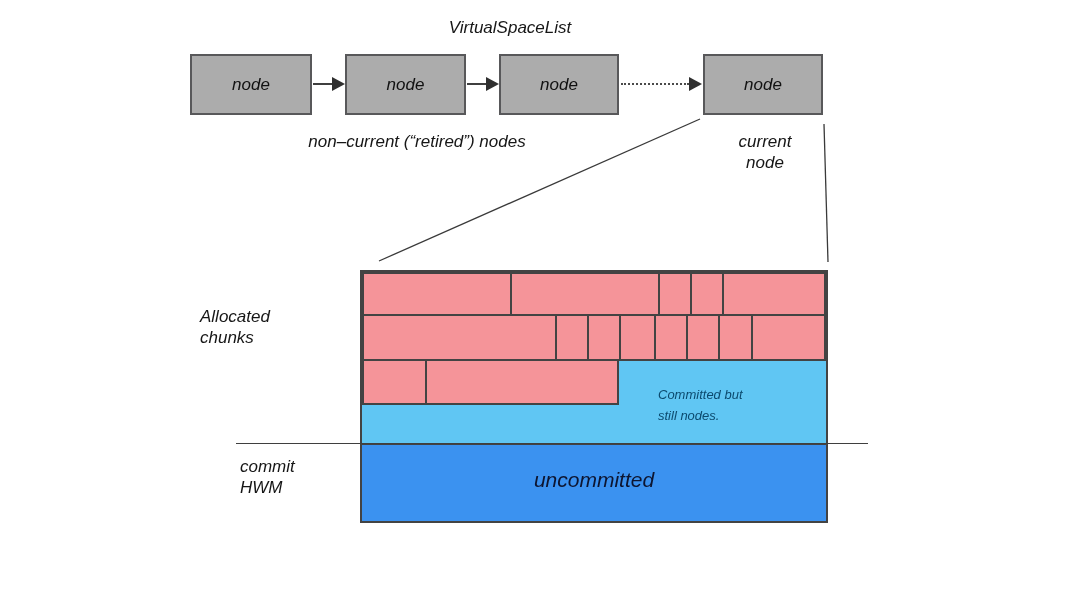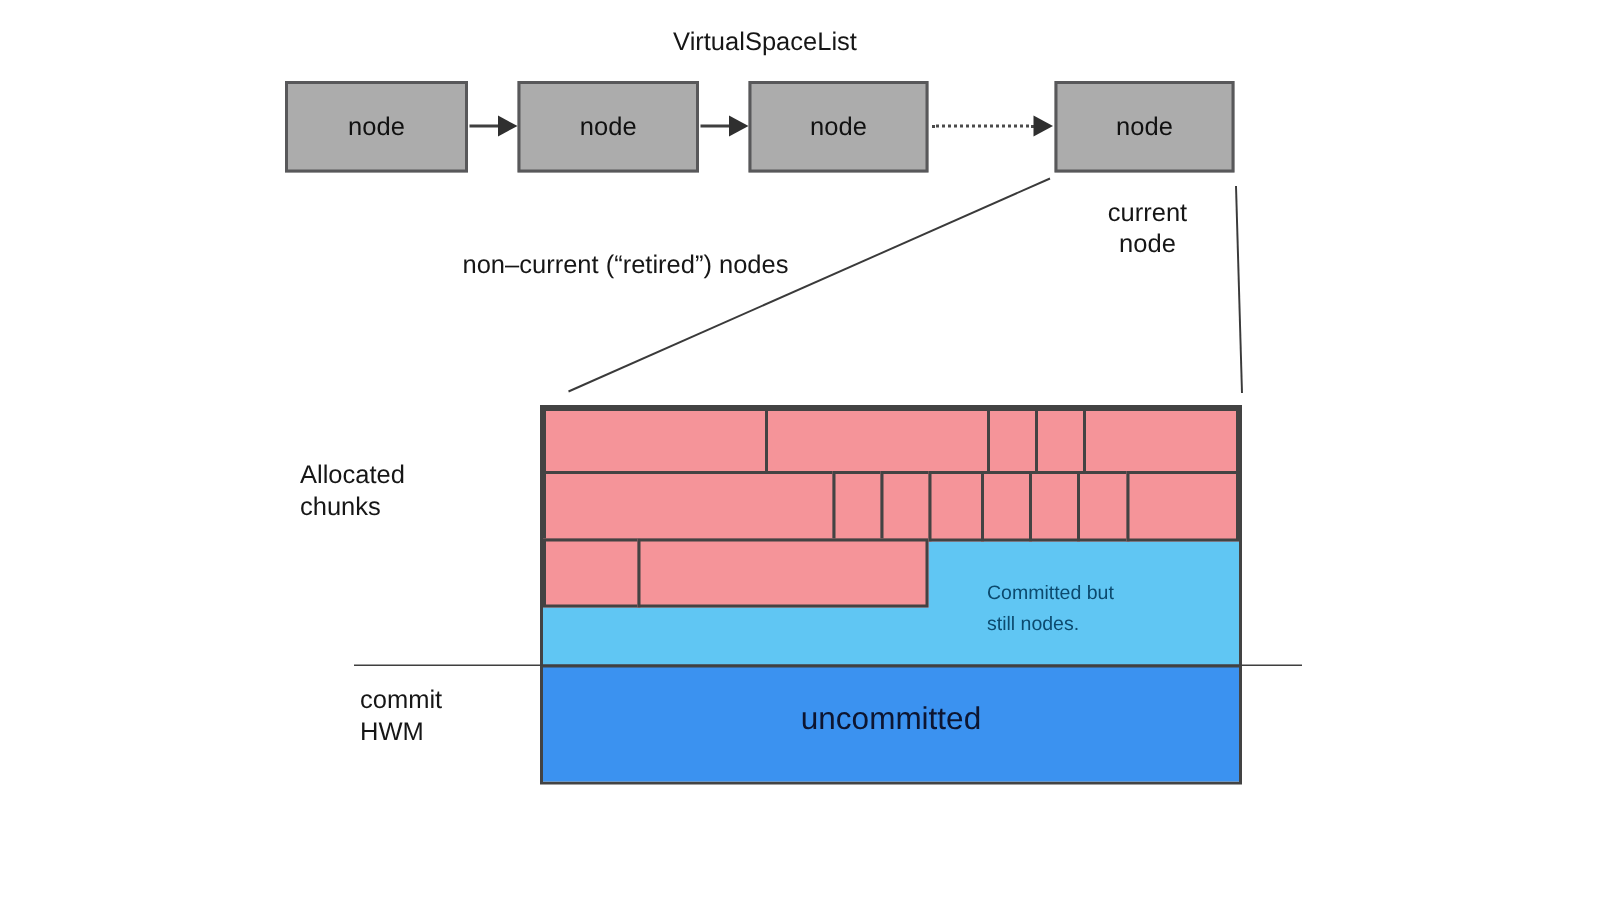--- a/index.html
+++ b/index.html
@@ -1,19 +1,20 @@
 <!DOCTYPE html>
 <html><head>
 <meta charset="utf-8">
 <style>
   html,body{margin:0;padding:0;background:#fff;}
   #canvas{
     position:relative;width:1080px;height:583px;background:#ffffff;
     font-family:"Liberation Sans","DejaVu Sans",sans-serif;color:#161616;
     overflow:hidden;
+    font-style:italic;
   }
   .abs{position:absolute;}
   .ctr{text-align:center;}
   .lbl{font-size:17px;line-height:21px;color:#161616;}
   .node-box{
     position:absolute;top:54px;height:61px;box-sizing:border-box;
     background:#acacac;border:2px solid #58585a;
     display:flex;align-items:center;justify-content:center;
     font-size:17px;color:#111;
   }
@@ -63,21 +64,21 @@
 
   <div class="arrow-line" style="left:313px;width:20px;"></div>
   <div class="arrow-head" style="left:332px;"></div>
 
   <div class="arrow-line" style="left:467px;width:20px;"></div>
   <div class="arrow-head" style="left:486px;"></div>
 
   <div class="arrow-line dotted" style="left:621px;width:68px;"></div>
   <div class="arrow-head" style="left:689px;"></div>
 
-  <div class="abs ctr lbl" style="left:267px;top:131px;width:300px;margin-top:35px;">non–current (“retired”) nodes</div>
+  <div class="abs ctr lbl" style="left:267px;top:131px;width:300px;">non–current (“retired”) nodes</div>
 
   <div class="abs ctr lbl" style="left:715px;top:131px;width:100px;">
     <div>current</div>
     <div>node</div>
   </div>
 
   <svg id="svg-overlay" width="1080" height="599">
     <line x1="700" y1="119" x2="379" y2="261" stroke="#3a3a3a" stroke-width="1.3"></line>
     <line x1="824" y1="124" x2="828" y2="262" stroke="#3a3a3a" stroke-width="1.3"></line>
   </svg>

